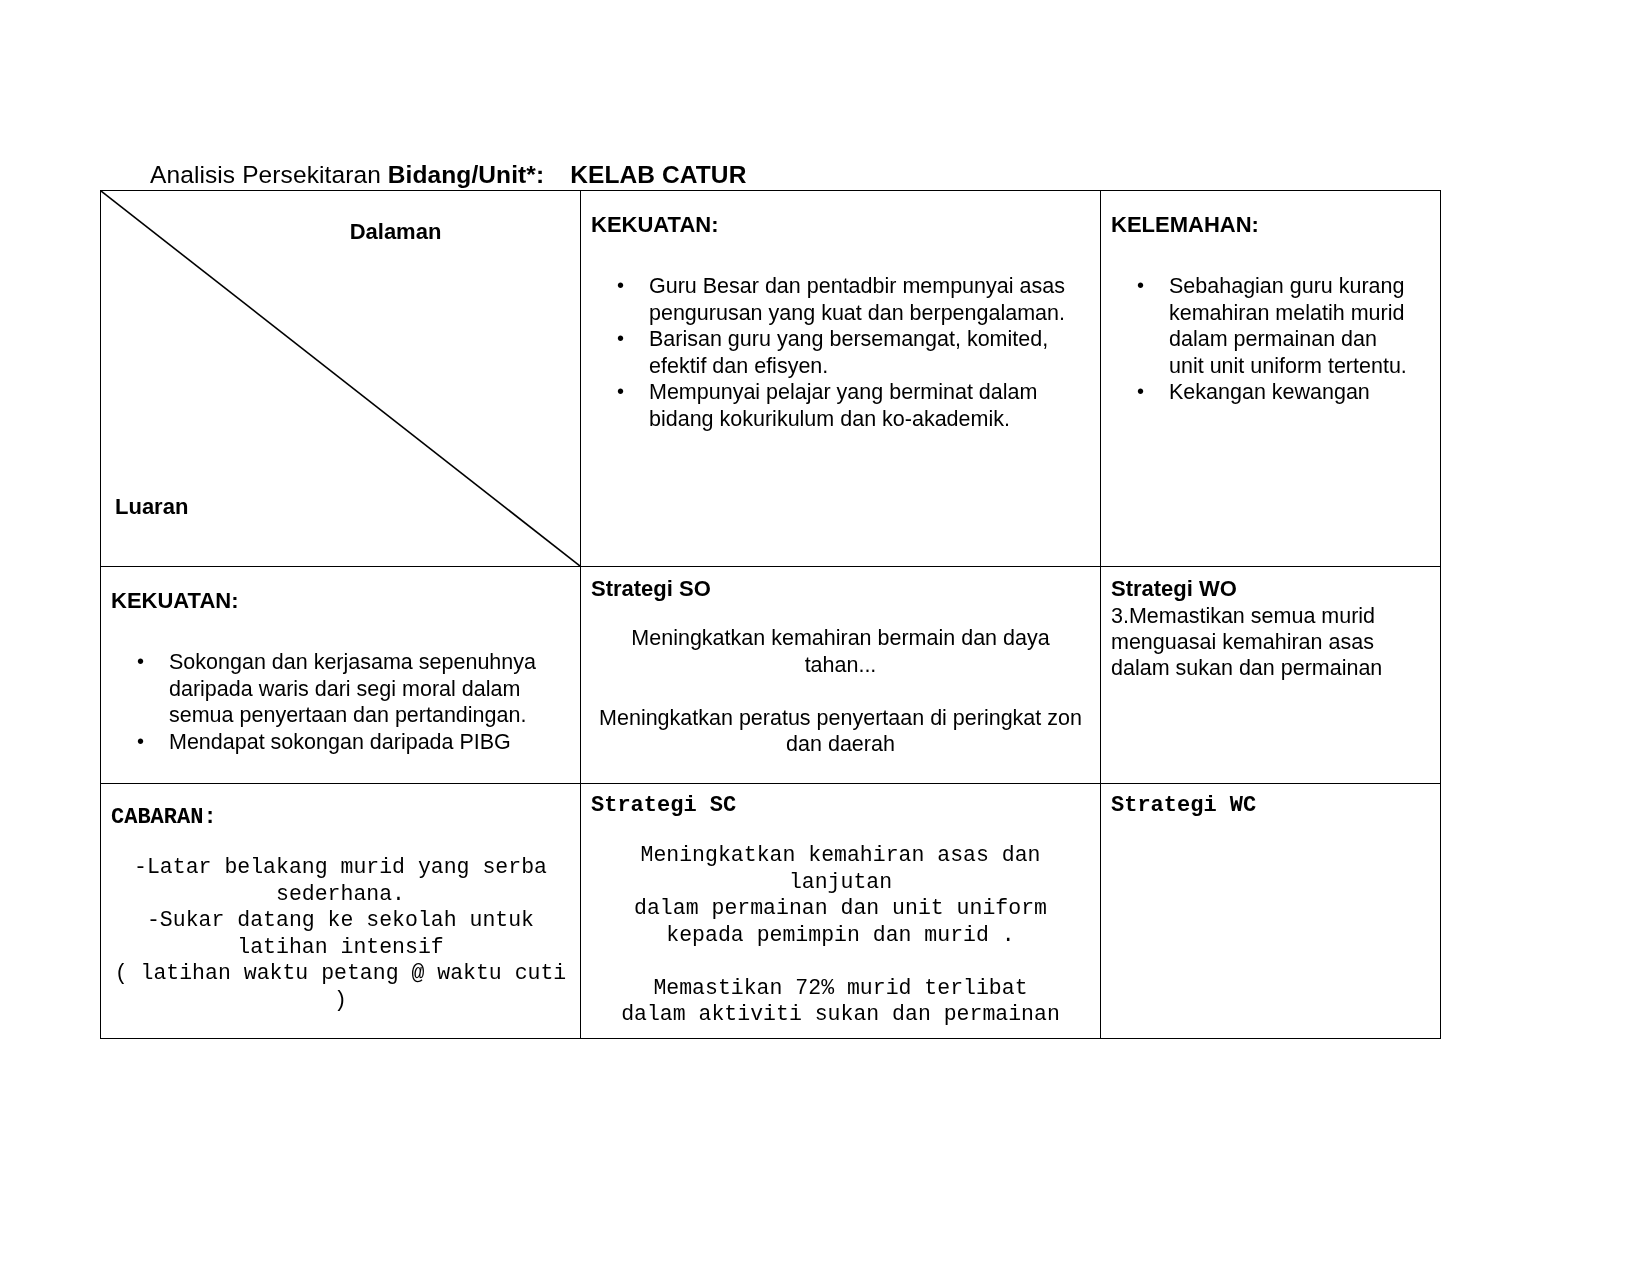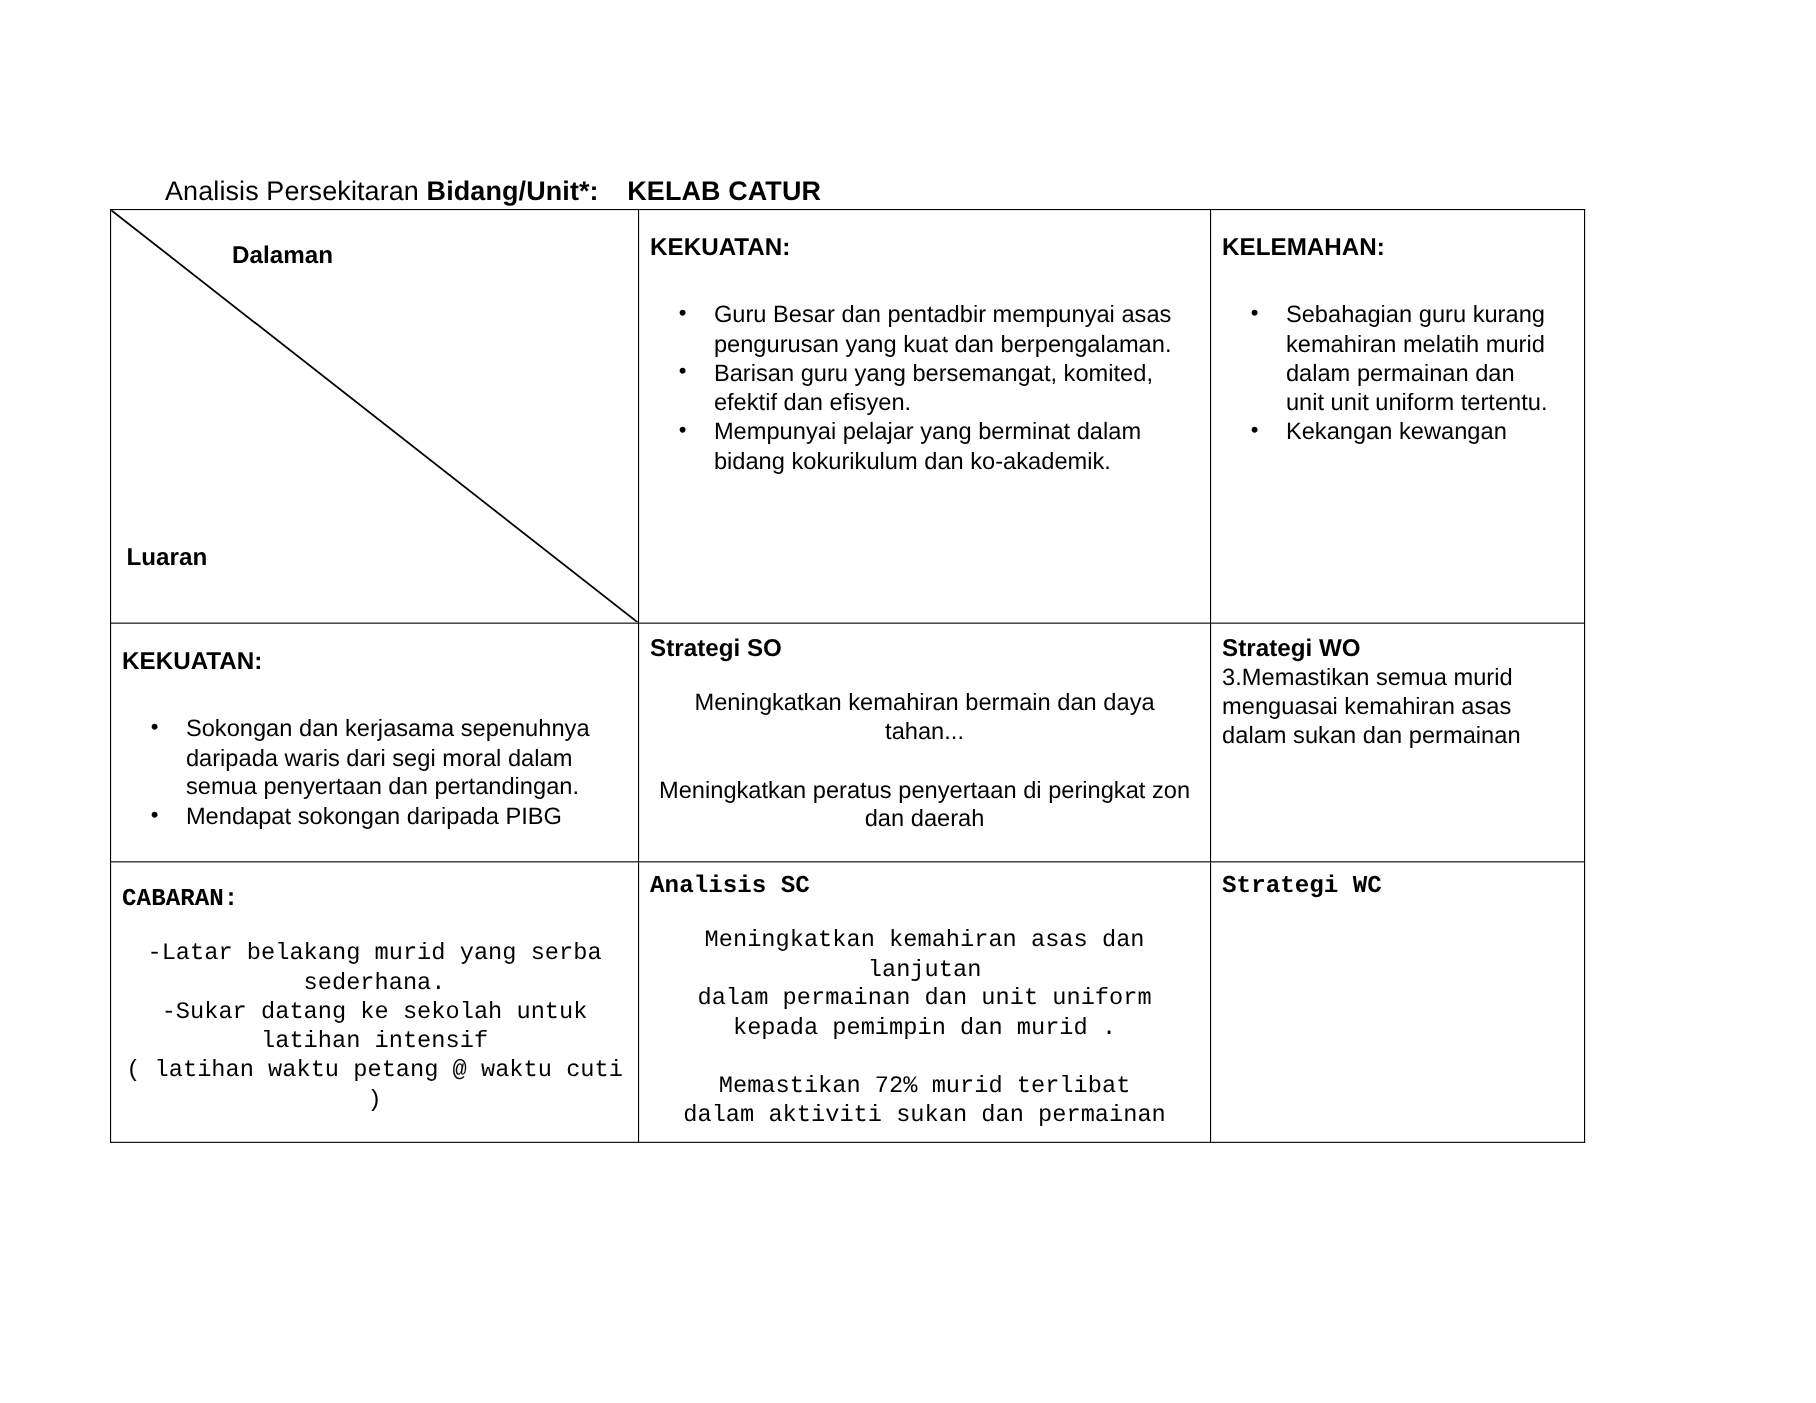--- a/index.html
+++ b/index.html
@@ -75,20 +75,21 @@
     top: 0;
     width: 100%;
     height: 100%;
     display: block;
   }
   .lbl-dalaman {
     position: absolute;
     left: 0;
     right: 0;
     top: 28px;
+    text-align: center;
     font-size: 22px;
     font-weight: 700;
     padding-left: 110px;
     box-sizing: border-box;
   }
   .lbl-luaran {
     position: absolute;
     left: 14px;
     top: 303px;
     font-size: 22px;
@@ -245,21 +246,21 @@
             <div class="spacer-md"></div>
             <div class="para">-Latar belakang murid yang serba
   sederhana.
 -Sukar datang ke sekolah untuk latihan intensif
 ( latihan waktu petang @ waktu cuti )</div>
           </div>
         </td>
 
         <td>
           <div class="cell-inner">
-            <div class="q-head-plain">Analisis  SC</div>
+            <div class="q-head-plain">Strategi  SC</div>
             <div class="spacer-md"></div>
             <div class="para">Meningkatkan kemahiran asas dan lanjutan
 dalam permainan dan unit uniform
 kepada pemimpin dan murid .
 
 Memastikan 72% murid terlibat
  dalam aktiviti sukan dan permainan</div>
           </div>
         </td>
 

